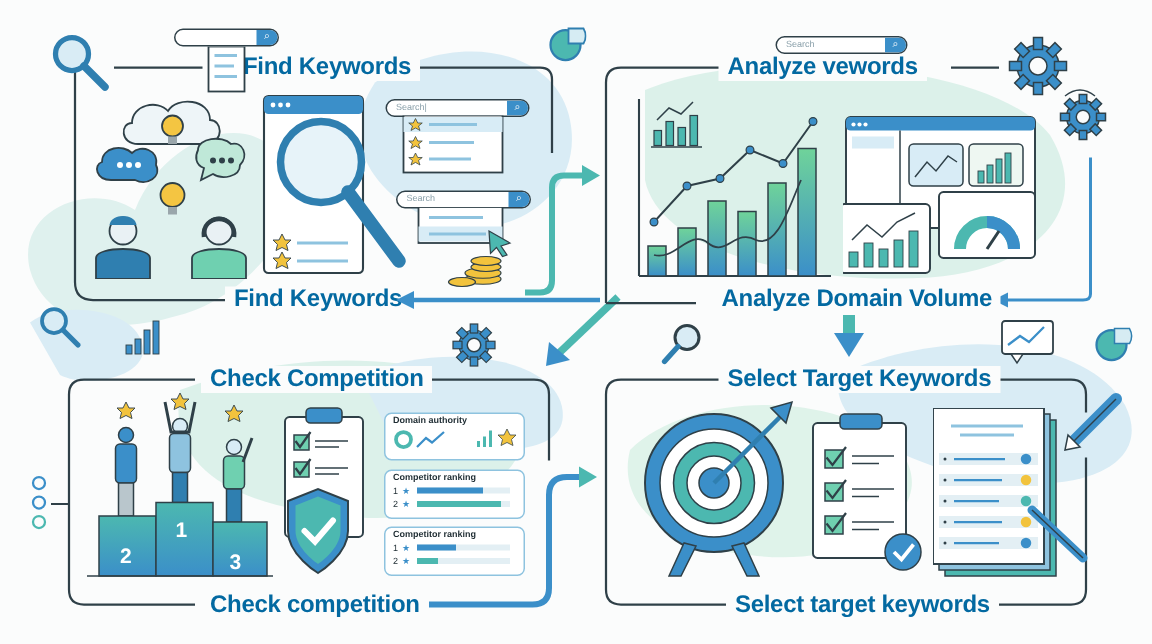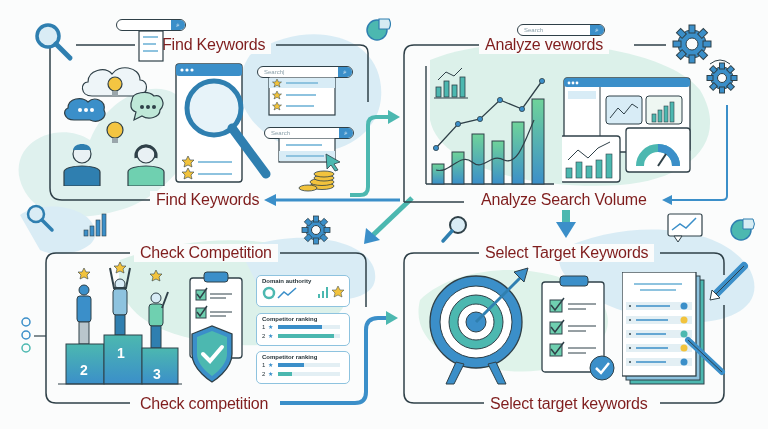--- a/index.html
+++ b/index.html
@@ -1,20 +1,20 @@
 <!DOCTYPE html>
 <html><head>
 <meta charset="utf-8">
 <style>
   *{box-sizing:border-box;margin:0;padding:0}
   html,body{width:768px;height:429px;overflow:hidden;background:#fbfcfc}
   body{position:relative;font-family:"Liberation Sans",sans-serif;color:#1f2d33}
   svg{display:block}
   .abs{position:absolute}
-  .panel-title{position:absolute;font-size:16px;font-weight:400;color:#7f1d1d;background:#fbfcfc;padding:0 6px;white-space:nowrap;letter-spacing:-0.2px}
+  .panel-title{position:absolute;font-size:16px;font-weight:700;color:#0369a1;background:#fbfcfc;padding:0 6px;white-space:nowrap;letter-spacing:-0.2px}
   .small{font-size:6px;color:#1f2d33;font-weight:bold}
   .searchbox{position:absolute;border:1.5px solid #2f4048;border-radius:8px;background:#fff;height:12px;font-size:6px;color:#8aa0aa;padding-left:6px;line-height:10px;overflow:hidden}
   .searchbox .sb-btn{position:absolute;right:0;top:0;bottom:0;width:14px;background:#3b8fc9;color:#fff;font-size:7px;text-align:center;line-height:10px}
 </style>
 </head>
 <body>
 
 <svg class="abs" style="left:0;top:0" width="768" height="429">
   <path d="M20 180 C10 140 60 120 90 140 C110 90 170 70 190 110 C210 150 160 200 120 210 C70 225 30 215 20 180Z" fill="#dff1ee"></path>
   <path d="M250 55 C300 20 370 30 380 80 C390 130 340 160 300 150 C260 140 220 100 250 55Z" fill="#d9ecf5"></path>
@@ -145,21 +145,21 @@
   <polygon points="386,311 398,318 386,325" fill="#4cb8b0"></polygon>
 </svg>
 
 <svg class="abs" style="left:384px;top:0" width="384" height="215">
   <path d="M20 202 L20 55 Q20 45 30 45 L100 45" fill="none" stroke="#2f4048" stroke-width="1.5"></path>
   <path d="M20 202 L80 202" fill="none" stroke="#2f4048" stroke-width="1.5"></path>
   <line x1="250" y1="45" x2="282" y2="45" stroke="#2f4048" stroke-width="1.5"></line>
 </svg>
 <div class="searchbox" style="left:517px;top:24px;width:88px"><span>Search</span><span class="sb-btn">⌕</span></div>
 <div class="panel-title" style="left:479px;top:36px">Analyze vewords</div>
-<div class="panel-title" style="left:475px;top:191px">Analyze Search Volume</div>
+<div class="panel-title" style="left:475px;top:191px">Analyze Domain Volume</div>
 
 <svg class="abs" style="left:670px;top:22px" width="70" height="74">
   <g fill="#3b8fc9" stroke="#2f4048" stroke-width="1">
     <circle cx="22" cy="22" r="14"></circle>
     <g transform="translate(22,22)">
       <rect x="-3" y="-19" width="6" height="8"></rect>
         <rect x="-3" y="11" width="6" height="8"></rect>
       <rect x="-19" y="-3" width="8" height="6"></rect>
         <rect x="11" y="-3" width="8" height="6"></rect>
       <rect x="-3" y="-19" width="6" height="8" transform="rotate(45)"></rect>

